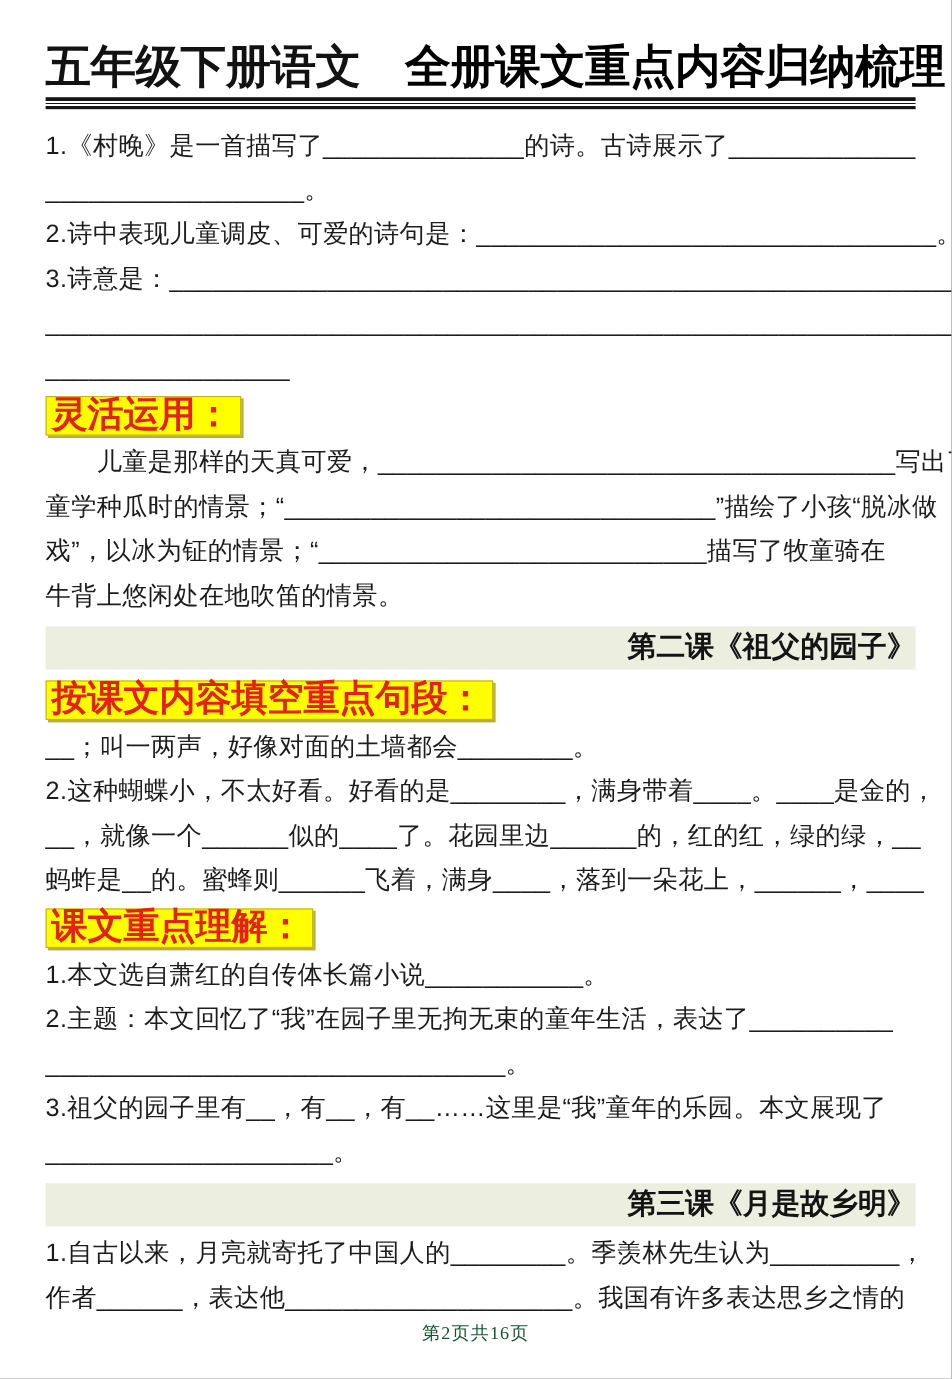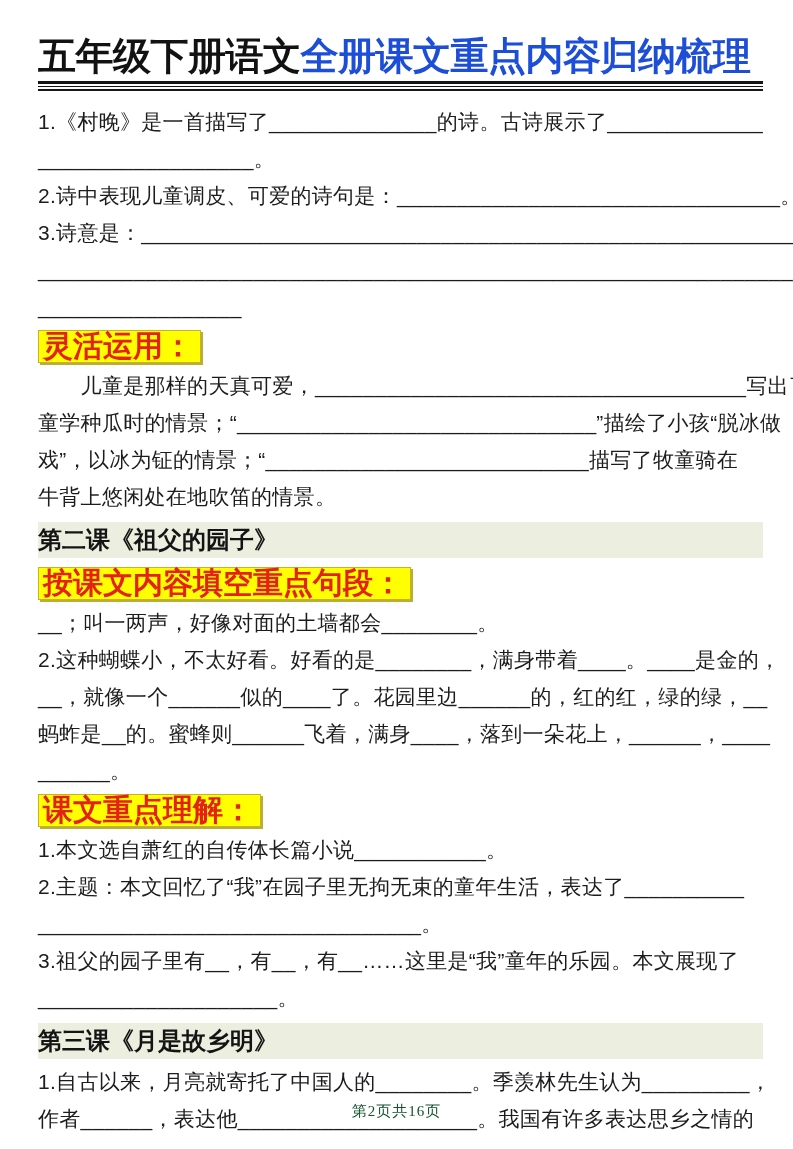--- a/index.html
+++ b/index.html
@@ -16,21 +16,21 @@
   }
   .title{
     margin:4px 0 0 0;
     font-size:38px;
     line-height:44px;
     font-weight:900;
     letter-spacing:-0.5px;
     white-space:nowrap;
   }
   .title .t-black{color:#121212;}
-  .title .t-red{color:#1d4ed8;}
+  .title .t-red{color:#000000;margin-left:37px;}
   .title-rule{
     margin-top:3px;
     height:10px;
     background:linear-gradient(to bottom,
       #161616 0px,#161616 3px,
       #ffffff 3px,#ffffff 4.5px,
       #161616 4.5px,#161616 6px,
       #ffffff 6px,#ffffff 7.5px,
       #161616 7.5px,#161616 10px);
   }
@@ -50,21 +50,21 @@
     border:1px solid #c9b227;
     box-shadow:2px 2px 0 #b9ad3c;
     color:#e32119;
     font-size:30px;
     font-weight:bold;
     line-height:28px;
   }
   .section-bar{
     margin:7px 0 4px 0;
     background:#ecefe0;
-    text-align:left;
+    text-align:right;
     font-size:24px;
     font-weight:bold;
     color:#141414;
     line-height:36px;
   }
   .footer{
     position:absolute;
     left:0;right:0;
     bottom:28px;
     text-align:center;
@@ -100,21 +100,20 @@
   </div>
 
   <div class="section-bar">第二课《祖父的园子》</div>
 
   <div>
     <span class="hl-header">按课文内容填空重点句段：</span>
     <div class="line">__；叫一两声，好像对面的土墙都会________。</div>
     <div class="line">2.这种蝴蝶小，不太好看。好看的是________，满身带着____。____是金的，</div>
     <div class="line">__，就像一个______似的____了。花园里边______的，红的红，绿的绿，__</div>
     <div class="line">蚂蚱是__的。蜜蜂则______飞着，满身____，落到一朵花上，______，____</div>
-    <div class="line">______。</div>
   </div>
 
   <div>
     <span class="hl-header">课文重点理解：</span>
     <div class="line">1.本文选自萧红的自传体长篇小说___________。</div>
     <div class="line">2.主题：本文回忆了“我”在园子里无拘无束的童年生活，表达了__________</div>
     <div class="line">________________________________。</div>
     <div class="line">3.祖父的园子里有__，有__，有__……这里是“我”童年的乐园。本文展现了</div>
     <div class="line">____________________。</div>
   </div>

